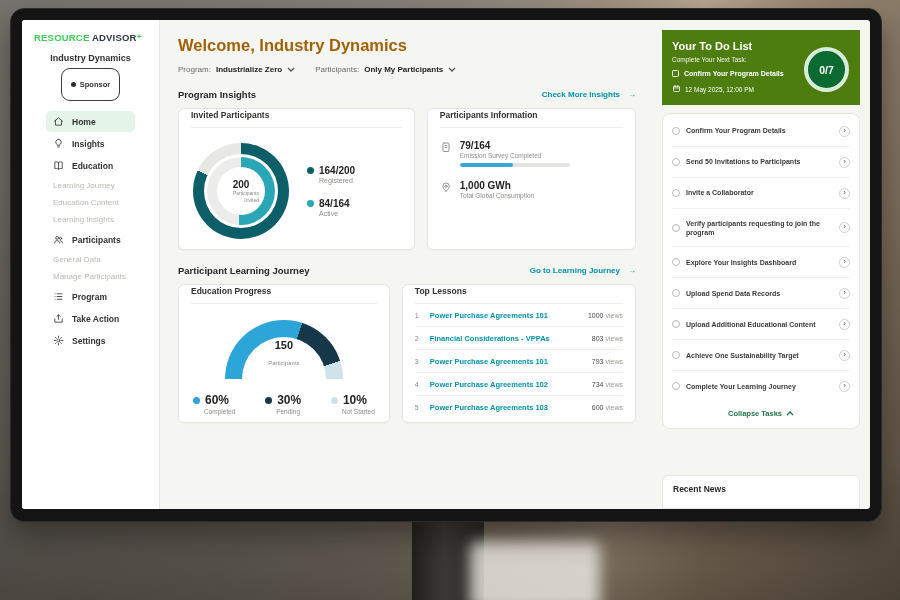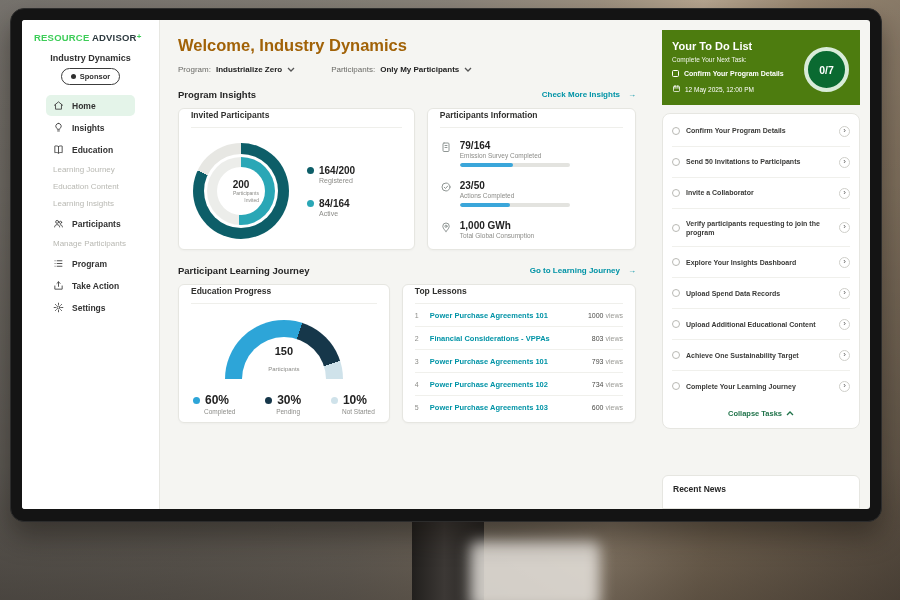--- a/index.html
+++ b/index.html
@@ -14,32 +14,32 @@
 
   
   .monitor{position:absolute;left:10px;top:8px;width:872px;height:514px;background:#141414;border-radius:14px;border:1px solid #2c2c2c;box-shadow:0 14px 28px rgba(20,15,10,.45);}
   .screen{position:absolute;left:11px;top:11px;right:11px;bottom:12px;background:#f5f5f2;border-radius:3px;overflow:hidden;display:flex;}
 
   
   .sidebar{width:138px;background:#fff;border-right:1px solid #e7e7e2;padding:10px 0 0;flex-shrink:0;}
   .logo{padding:2px 12px 0;font-size:9.5px;font-weight:bold;letter-spacing:.2px;white-space:nowrap;}
   .logo .g{color:#3dcd58;} .logo .d{color:#2e3b40;} .logo .plus{color:#3dcd58;font-size:8px;vertical-align:top;}
   .org{margin-top:10px;text-align:center;font-size:9px;font-weight:bold;color:#2f2f2f;}
-  .badge{display:flex;align-items:center;gap:4px;border:1px solid #3c3c3c;border-radius:9px;padding:3px 9px;width:max-content;margin:5px auto 0;font-size:7.5px;font-weight:bold;color:#2f2f2f;cursor:pointer;}
+  .badge{display:flex;align-items:center;gap:4px;border:1px solid #3c3c3c;border-radius:9px;padding:11px 9px;width:max-content;margin:5px auto 0;font-size:7.5px;font-weight:bold;color:#2f2f2f;cursor:pointer;}
   .badge-dot{width:5px;height:5px;border-radius:50%;background:#2f2f2f;}
   .nav{margin-top:10px;}
   .nav-item{display:flex;align-items:center;gap:8px;margin:1px 24px;padding:5px 7px;border-radius:5px;font-size:8.5px;font-weight:bold;color:#323232;cursor:pointer;}
   .nav-item.active{background:#e4f4e9;}
   .nav-sub{padding:4px 10px 4px 31px;font-size:8px;color:#b8b8b2;cursor:pointer;}
   .nicon{display:flex;width:11px;flex-shrink:0;}
 
   
   .main{flex:1;padding:12px 16px 0 18px;min-width:0;}
   .welcome{font-size:16.5px;font-weight:bold;color:#a16207;margin-top:4px;}
-  .filters{display:flex;gap:36px;margin-top:10px;font-size:8px;color:#6a6a66;align-items:center;}
+  .filters{display:flex;gap:20px;margin-top:10px;font-size:8px;color:#6a6a66;align-items:center;}
   .filter{display:flex;align-items:center;gap:5px;cursor:pointer;}
   .filter b{color:#222;}
   .section-head{display:flex;justify-content:space-between;align-items:center;margin-top:15px;}
   .section-title{font-size:9.5px;font-weight:bold;color:#262626;}
   .section-link{font-size:8px;font-weight:bold;color:#0093a6;display:flex;align-items:center;gap:8px;cursor:pointer;}
   .cards{display:flex;gap:12px;margin-top:8px;align-items:stretch;}
   .card{background:#fff;border:1px solid #e6e6e1;border-radius:6px;padding:1px 12px;box-shadow:0 1px 2px rgba(0,0,0,.03);}
   .card-title{font-size:8.5px;font-weight:bold;color:#30302e;padding-bottom:7px;border-bottom:1px solid #efefeb;}
 
   
@@ -64,21 +64,21 @@
   .stat b{font-size:10px;color:#222;display:block;}
   .slabel{font-size:6.5px;color:#8c8c88;margin-top:1px;}
   .bar{width:110px;height:4px;border-radius:2px;background:#e3e3df;margin-top:4px;overflow:hidden;}
   .bar-fill{height:100%;border-radius:2px;background:#3aa6da;}
 
   
   .card-edu{flex:1;}
   .gauge{position:relative;width:118px;height:59px;margin:16px auto 0;overflow:hidden;}
   .gauge-arc{width:118px;height:118px;border-radius:50%;}
   .gauge-hole{position:absolute;left:17px;top:17px;width:84px;height:84px;border-radius:50%;background:#fff;}
-  .gauge-text{position:absolute;left:0;right:0;bottom:4px;text-align:center;}
+  .gauge-text{position:absolute;left:0;right:0;bottom:10px;text-align:center;}
   .gauge-text b{font-size:11px;color:#222;display:block;}
   .gauge-text span{font-size:6px;color:#8c8c88;}
   .edu-legend{display:flex;justify-content:space-between;margin-top:14px;padding:0 2px;}
   .eleg .leg-top{font-size:12px;}
   .eleg .leg-label{font-size:6.5px;margin-left:11px;}
 
   
   .card-lessons{flex:1.12;padding-bottom:4px;}
   .lesson-row{display:flex;align-items:center;gap:7px;padding:6.5px 0;border-bottom:1px solid #f0f0ec;cursor:pointer;}
   .lesson-row:last-child{border-bottom:none;}
@@ -159,20 +159,21 @@
           <span class="nicon">
               <svg width="11" height="11" viewBox="0 0 24 24" fill="none" stroke="#454545" stroke-width="2" stroke-linecap="round" stroke-linejoin="round">
                 <circle cx="9" cy="8.5" r="3.2"></circle>
                 <path d="M3.5 19.5c0-3 2.5-5 5.5-5s5.5 2 5.5 5"></path>
                 <circle cx="16.5" cy="9.5" r="2.4"></circle>
                 <path d="M16 14.6c2.6.2 4.5 2 4.5 4.9"></path>
               </svg>
             </span>
           <span>Participants</span>
         </div>
+        <div class="nav-sub"><span>General Data</span></div>
         <div class="nav-sub"><span>Manage Participants</span></div>
         <div class="nav-item">
           <span class="nicon">
               <svg width="11" height="11" viewBox="0 0 24 24" fill="none" stroke="#454545" stroke-width="2" stroke-linecap="round" stroke-linejoin="round">
                 <path d="M4.5 6h.01M9 6h10.5M4.5 12h.01M9 12h10.5M4.5 18h.01M9 18h10.5"></path>
               </svg>
             </span>
           <span>Program</span>
         </div>
         <div class="nav-item">
@@ -269,35 +270,20 @@
                 <b>79/164</b>
                 <div class="slabel">Emission Survey Completed</div>
                 <div class="bar">
                     <div class="bar-fill" style="width: 48%;"></div>
                   </div>
               </div>
             </div>
             <div class="stat">
               <span class="sicon">
                   <svg width="12" height="12" viewBox="0 0 24 24" fill="none" stroke="#8f9694" stroke-width="2" stroke-linecap="round" stroke-linejoin="round">
-                    <circle cx="12" cy="12" r="8"></circle>
-                    <path d="M8.5 12.5l2.5 2.5 4.5-5"></path>
-                  </svg>
-                </span>
-              <div>
-                <b>23/50</b>
-                <div class="slabel">Actions Completed</div>
-                <div class="bar">
-                    <div class="bar-fill" style="width: 46%;"></div>
-                  </div>
-              </div>
-            </div>
-            <div class="stat">
-              <span class="sicon">
-                  <svg width="12" height="12" viewBox="0 0 24 24" fill="none" stroke="#8f9694" stroke-width="2" stroke-linecap="round" stroke-linejoin="round">
                     <path d="M12 21s-6.5-6-6.5-10.5a6.5 6.5 0 0 1 13 0C18.5 15 12 21 12 21z"></path>
                     <circle cx="12" cy="10.5" r="2.2"></circle>
                   </svg>
                 </span>
               <div>
                 <b>1,000 GWh</b>
                 <div class="slabel">Total Global Consumption</div>
               </div>
             </div>
           </div>

